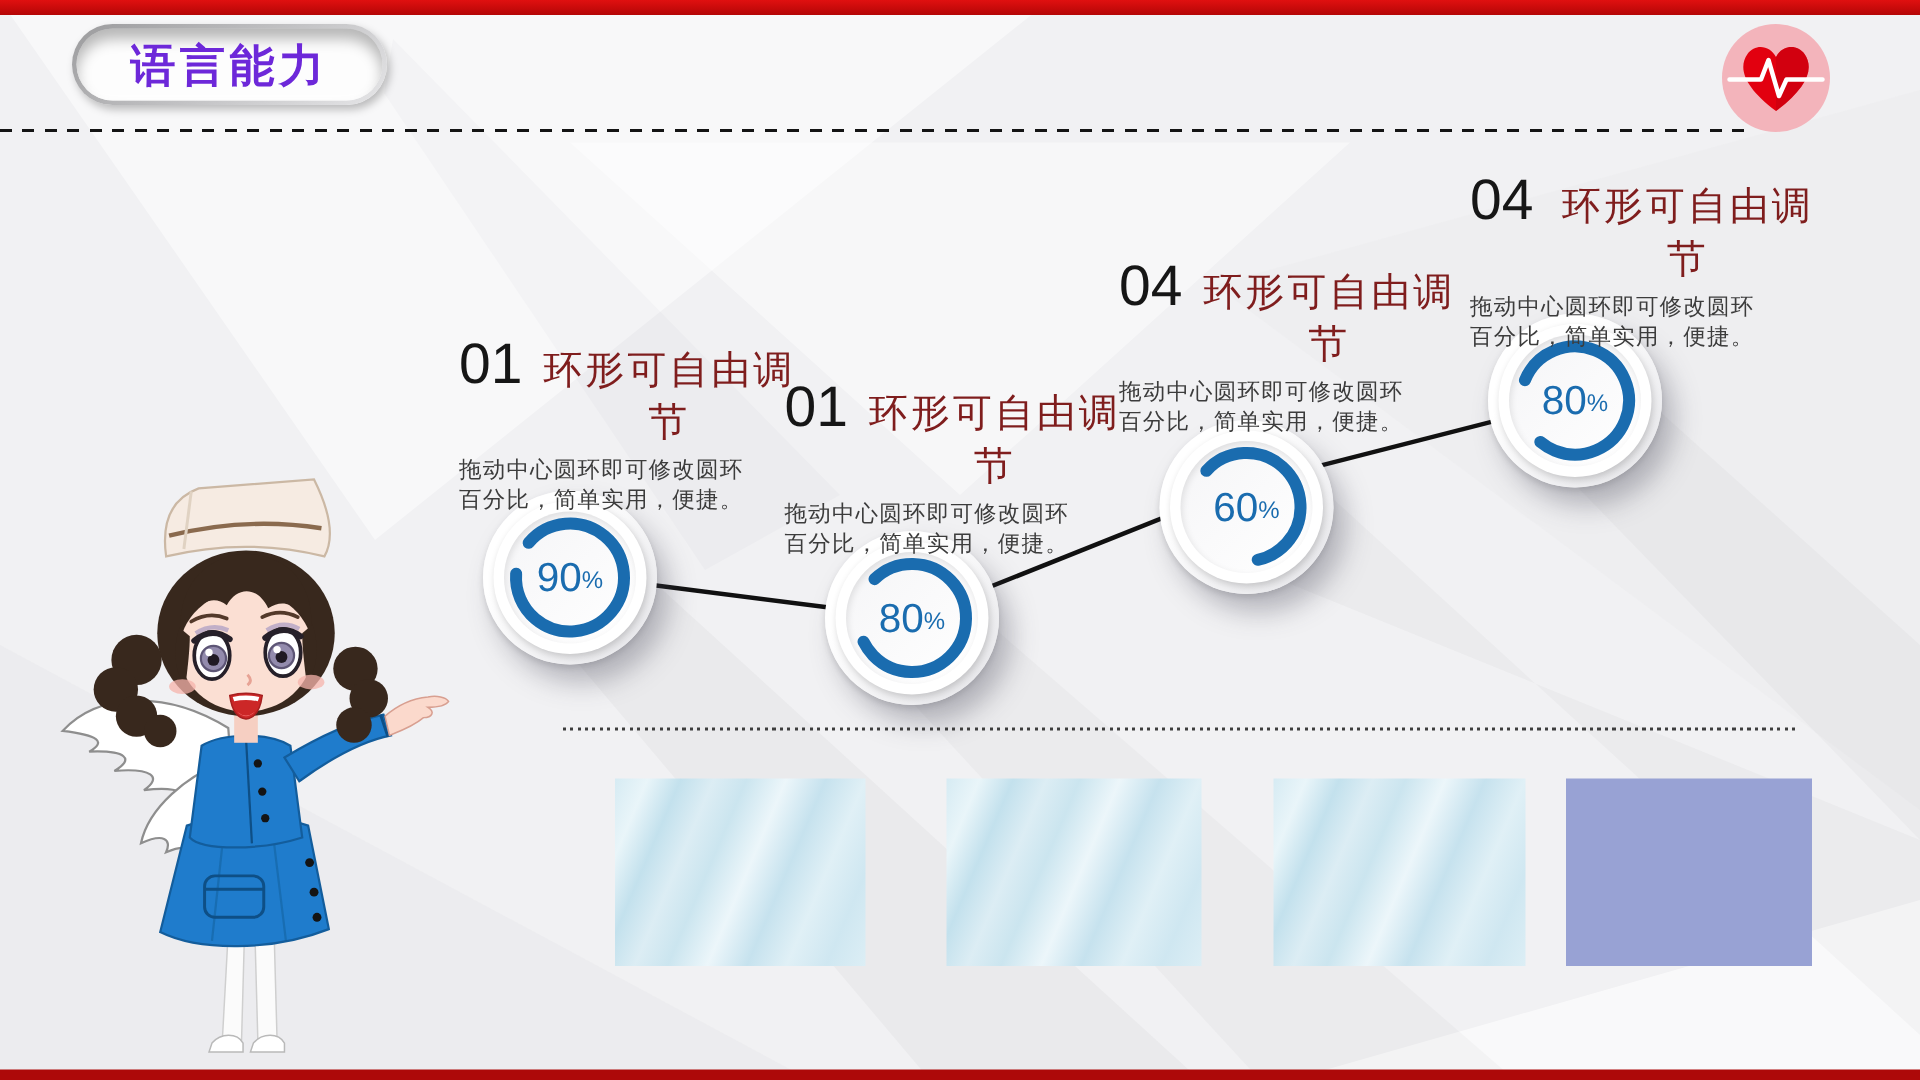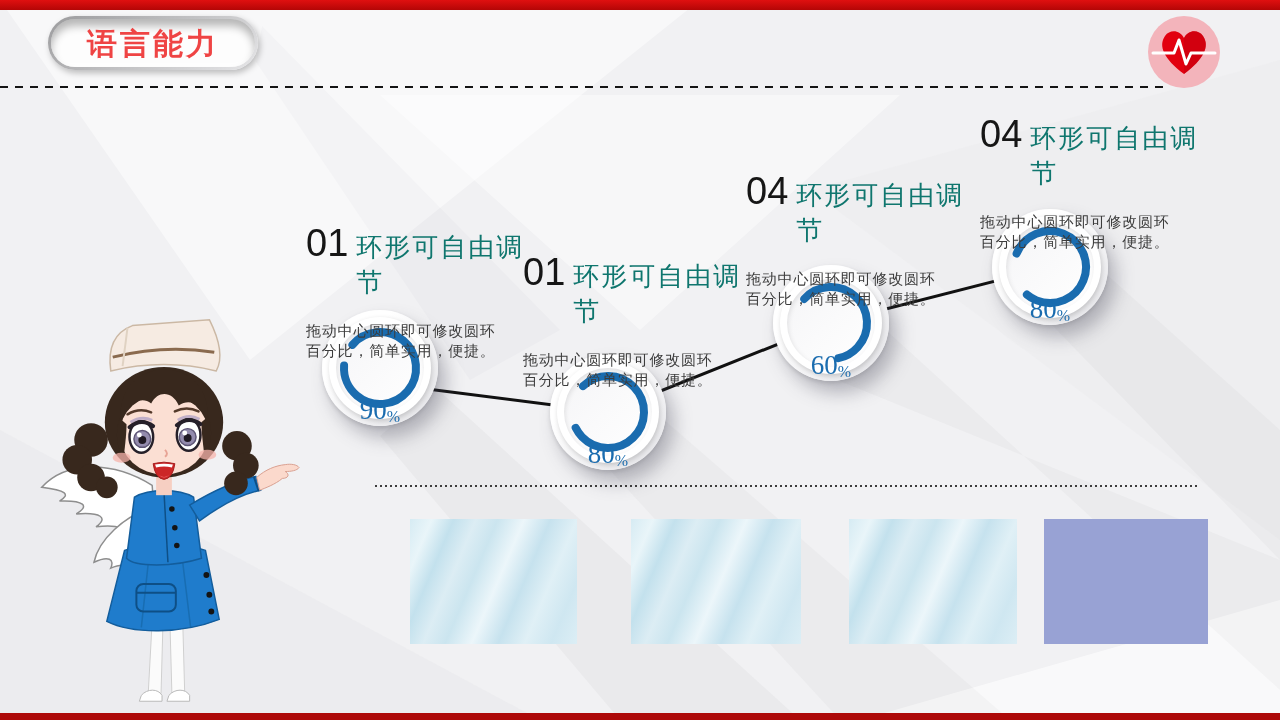--- a/index.html
+++ b/index.html
@@ -19,49 +19,49 @@
     position:absolute;left:48px;top:16px;width:210px;height:54px;border-radius:27px;
     background:linear-gradient(145deg,#9b9b9d,#e6e6e8);
     box-shadow:2px 3px 6px rgba(0,0,0,.25);
   }
   .pill-in{
     position:absolute;left:3px;top:3px;right:3px;bottom:3px;border-radius:24px;
     background:#fdfdfd;
     box-shadow:inset 0 7px 9px rgba(0,0,0,.28), inset 0 -3px 4px rgba(255,255,255,.9);
     display:flex;align-items:center;justify-content:center;
   }
-  .pill-in span{font-size:30px;font-weight:bold;color:#ef4444;letter-spacing:3px;padding-top:2px;text-align:center;}
+  .pill-in span{font-size:30px;font-weight:bold;color:#6d28d9;letter-spacing:3px;padding-top:2px;text-align:center;}
   
   .dash-line{
     position:absolute;left:0;top:86px;width:1166px;height:2px;
     background:repeating-linear-gradient(90deg,#141414 0 8px,transparent 8px 15px);
   }
   
   .heart{position:absolute;left:1146px;top:14px;width:76px;height:76px;}
   
   .step{position:absolute;}
-  .step-head{display:flex;align-items:baseline;}
+  .step-head{display:flex;align-items:baseline;text-align:center;}
   .step-num{font-size:38px;line-height:1;color:#161616;}
-  .step-title{font-size:26px;letter-spacing:2px;color:#0f766e;margin-left:8px;}
-  .step-desc{margin-top:21px;font-size:15px;line-height:20px;letter-spacing:.8px;color:#3c3c3c;}
+  .step-title{font-size:26px;letter-spacing:2px;color:#7f1d1d;margin-left:8px;}
+  .step-desc{margin-top:5px;font-size:15px;line-height:20px;letter-spacing:.8px;color:#3c3c3c;}
   
   .connectors{position:absolute;left:0;top:0;width:1280px;height:720px;}
   
   .node{position:absolute;width:116px;height:116px;}
   .node .outer{position:absolute;left:0;top:0;right:0;bottom:0;border-radius:50%;
     background:linear-gradient(135deg,#ffffff 30%,#e4e4e8 100%);
     box-shadow:8px 12px 18px rgba(70,70,85,.35),0 2px 4px rgba(0,0,0,.12);}
   .node .mid{position:absolute;left:7px;top:7px;right:7px;bottom:7px;border-radius:50%;
     background:#fff;box-shadow:1px 2px 5px rgba(0,0,0,.18);}
   .node .inner{position:absolute;left:14px;top:14px;right:14px;bottom:14px;border-radius:50%;
     background:linear-gradient(135deg,#f5f5f7,#ffffff);
     box-shadow:inset 1px 2px 5px rgba(0,0,0,.10);}
   .node svg.ring{position:absolute;left:0;top:0;width:116px;height:116px;}
   .node .pct{position:absolute;left:0;top:0;width:116px;height:116px;
-    display:flex;align-items:flex-end;justify-content:center;color:#1a6caf;font-family:Liberation Serif, serif;}
+    display:flex;align-items:center;justify-content:center;color:#1a6caf;}
   .node .pct .v{font-size:27px;}
   .node .pct .s{font-size:16px;padding-top:6px;}
   
   .dot-line{
     position:absolute;left:375px;top:485px;width:825px;height:2px;
     background:repeating-linear-gradient(90deg,#3d3d3d 0 2px,transparent 2px 5px);
   }
   
   .panel{position:absolute;top:519px;height:125px;}
   .panel.glass{
@@ -179,21 +179,21 @@
     <path d="M141,171 Q150,169 159,171 L158,174 Q150,172 142,174 Z" fill="#ffffff"></path>
     <path d="M144,181 Q150,186 156,181 Q153,184 150,184 Q147,184 144,181 Z" fill="#ef6a6a"></path>
   </svg>
 
   <svg class="connectors" viewBox="0 0 1280 720">
     <line x1="380" y1="383" x2="608" y2="412" stroke="#111111" stroke-width="3"></line>
     <line x1="608" y1="412" x2="831" y2="323" stroke="#111111" stroke-width="3"></line>
     <line x1="831" y1="323" x2="1050" y2="267" stroke="#111111" stroke-width="3"></line>
   </svg>
 
-  <div class="node" style="left:322px;top:310px;">
+  <div class="node" style="left:322px;top:327px;">
     <div class="outer"></div>
     <div class="mid"></div>
     <div class="inner"></div>
     <svg class="ring" viewBox="0 0 116 116">
       <circle cx="58" cy="58" r="36" fill="none" stroke="#1a6caf" stroke-width="8" pathLength="100" stroke-linecap="round" transform="rotate(-140 58 58)" stroke-dasharray="90 10"></circle>
     </svg>
     <div class="pct">
       <span class="v">90</span>
         <span class="s">%</span>
     </div>
@@ -205,21 +205,21 @@
     <div class="inner"></div>
     <svg class="ring" viewBox="0 0 116 116">
       <circle cx="58" cy="58" r="36" fill="none" stroke="#1a6caf" stroke-width="8" pathLength="100" stroke-linecap="round" transform="rotate(-134 58 58)" stroke-dasharray="80 20"></circle>
     </svg>
     <div class="pct">
       <span class="v">80</span>
         <span class="s">%</span>
     </div>
   </div>
 
-  <div class="node" style="left:773px;top:265px;">
+  <div class="node" style="left:773px;top:280px;">
     <div class="outer"></div>
     <div class="mid"></div>
     <div class="inner"></div>
     <svg class="ring" viewBox="0 0 116 116">
       <circle cx="58" cy="58" r="36" fill="none" stroke="#1a6caf" stroke-width="8" pathLength="100" stroke-linecap="round" transform="rotate(-138 58 58)" stroke-dasharray="60 40"></circle>
     </svg>
     <div class="pct">
       <span class="v">60</span>
         <span class="s">%</span>
     </div>

